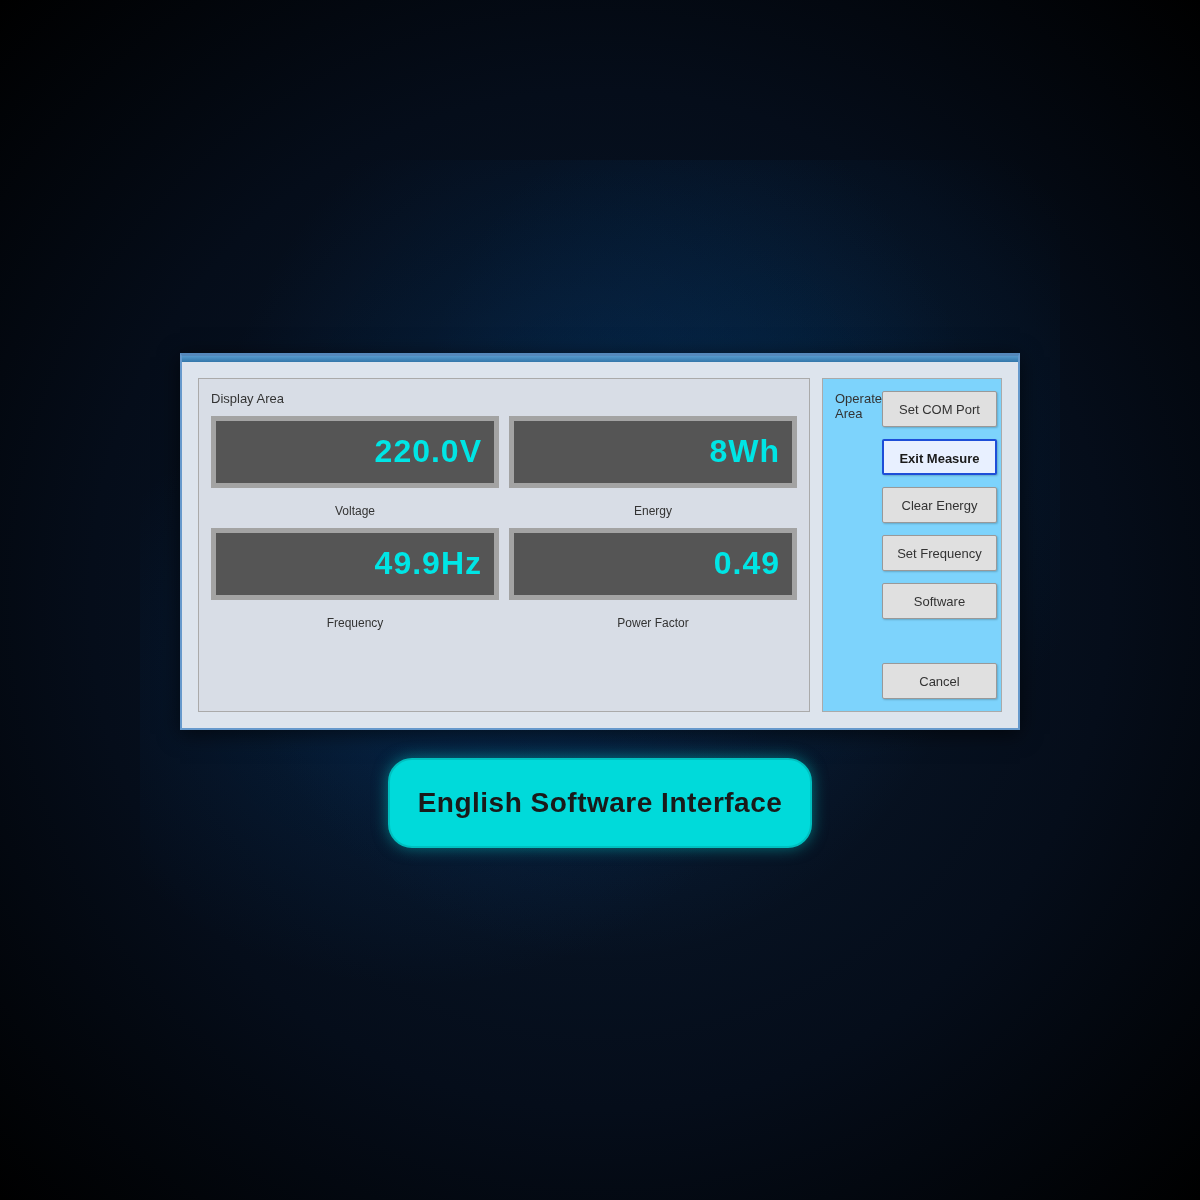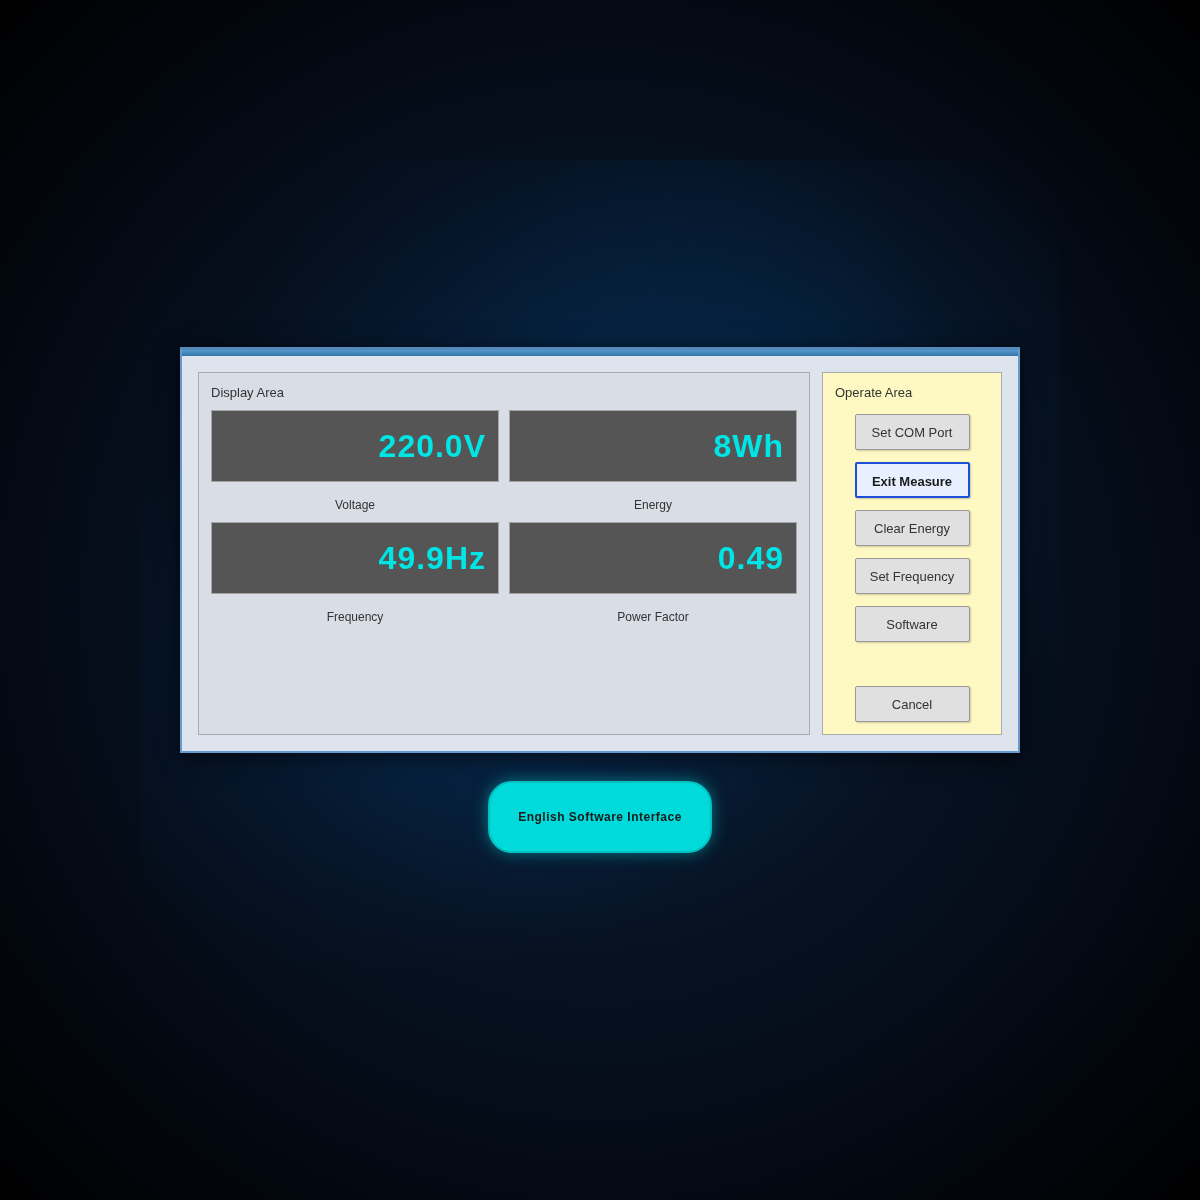--- a/index.html
+++ b/index.html
@@ -90,21 +90,21 @@
     }
 
     .metric-display {
       width: 100%;
       height: 72px;
       background: #555;
       display: flex;
       align-items: center;
       justify-content: flex-end;
       padding-right: 12px;
-      border: 1px solid #a3a3a3;
+      border: 5px solid #a3a3a3;
     }
 
     .metric-value {
       font-size: 32px;
       font-weight: bold;
       color: #00e5e5;
       font-family: 'Arial', sans-serif;
       letter-spacing: 1px;
     }
 
@@ -112,24 +112,24 @@
       font-size: 12px;
       color: #333;
       margin-top: 16px;
       text-align: center;
     }
 
     
     .operate-area {
       width: 180px;
       border: 1px solid #aaa;
-      background: #fef9c3;
+      background: #7dd3fc;
       padding: 12px;
       display: flex;
-      flex-direction: column;
+      flex-direction: row;
     }
 
     .operate-area-title {
       font-size: 13px;
       color: #333;
       margin-bottom: 14px;
       text-align: left;
     }
 
     .operate-buttons {
@@ -163,21 +163,21 @@
     .op-button-spacer {
       height: 20px;
     }
 
     
     .bottom-label {
       background: #00dada;
       border: 2px solid #00c0c0;
       border-radius: 24px;
       padding: 27px 28px;
-      font-size: 12px;
+      font-size: 28px;
       font-weight: bold;
       color: #1a1a1a;
       letter-spacing: 0.5px;
       box-shadow: 0 0 15px rgba(0, 210, 210, 0.5);
     }
   </style>
 </head>
 <body>
 
 <div class="outer-container">

